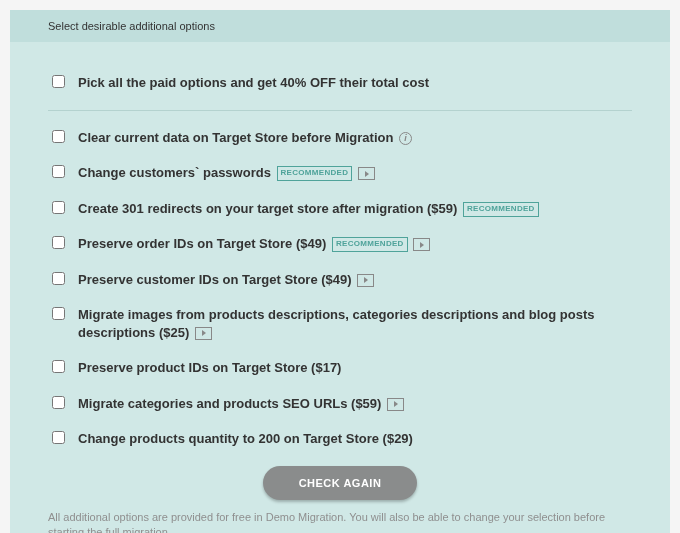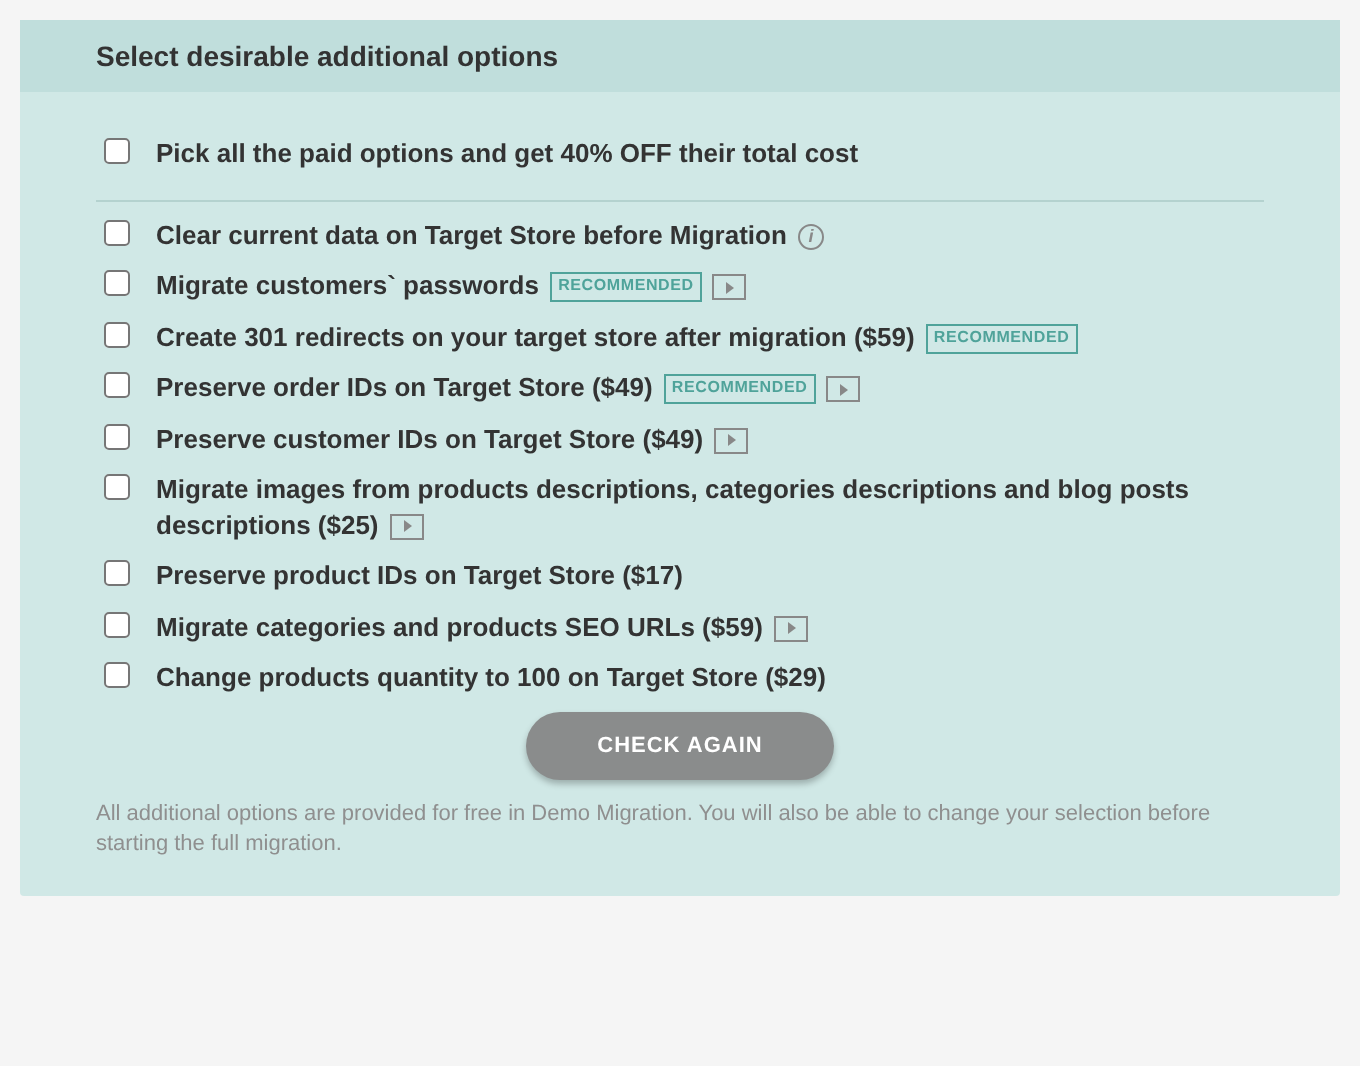--- a/index.html
+++ b/index.html
@@ -14,32 +14,32 @@
   .outer {
     padding: 10px;
   }
   .panel {
     background: #d0e8e6;
     border-radius: 2px;
   }
   .panel-header {
     background: #c0dedc;
     padding: 10px 38px;
-    font-size: 14px;
-    font-weight: 700;
+    font-size: 11px;
+    font-weight: 400;
     color: #333;
   }
   .panel-body {
     padding: 14px 38px 18px 38px;
   }
   .opt-row {
     display: flex;
     align-items: flex-start;
     gap: 10px;
-    margin: 8px 0;
+    margin: 18px 0;
     line-height: 1.35;
   }
   .opt-row input[type="checkbox"] {
     margin-top: 1px;
     width: 13px;
     height: 13px;
   }
   .opt-label {
     font-weight: 600;
     color: #333;
@@ -143,21 +143,21 @@
 
       <div class="divider"></div>
 
       <div id="options-list">
           <div class="opt-row">
             <input type="checkbox" style="">
             <span class="opt-label"><span>Clear current data on Target Store before Migration</span> <span class="info-icon">i</span> </span>
           </div>
           <div class="opt-row">
             <input type="checkbox" style="">
-            <span class="opt-label"><span>Migrate customers` passwords</span> <span class="badge-rec">RECOMMENDED</span> <span class="video-icon">
+            <span class="opt-label"><span>Change customers` passwords</span> <span class="badge-rec">RECOMMENDED</span> <span class="video-icon">
                 <span class="video-tri"></span>
               </span></span>
           </div>
           <div class="opt-row">
             <input type="checkbox" style="">
             <span class="opt-label"><span>Create 301 redirects on your target store after migration ($59)</span> <span class="badge-rec">RECOMMENDED</span> </span>
           </div>
           <div class="opt-row">
             <input type="checkbox" style="">
             <span class="opt-label"><span>Preserve order IDs on Target Store ($49)</span> <span class="badge-rec">RECOMMENDED</span> <span class="video-icon">
@@ -181,21 +181,21 @@
             <span class="opt-label"><span>Preserve product IDs on Target Store ($17)</span> </span>
           </div>
           <div class="opt-row">
             <input type="checkbox" style="">
             <span class="opt-label"><span>Migrate categories and products SEO URLs ($59)</span> <span class="video-icon">
                 <span class="video-tri"></span>
               </span></span>
           </div>
           <div class="opt-row">
             <input type="checkbox" style="">
-            <span class="opt-label"><span>Change products quantity to 100 on Target Store ($29)</span> </span>
+            <span class="opt-label"><span>Change products quantity to 200 on Target Store ($29)</span> </span>
           </div>
         </div>
 
       <button class="check-btn">CHECK AGAIN</button>
 
       <div class="footnote">All additional options are provided for free in Demo Migration. You will also be able to change your selection before starting the full migration.</div>
 
     </div>
   </div>
 </div>

